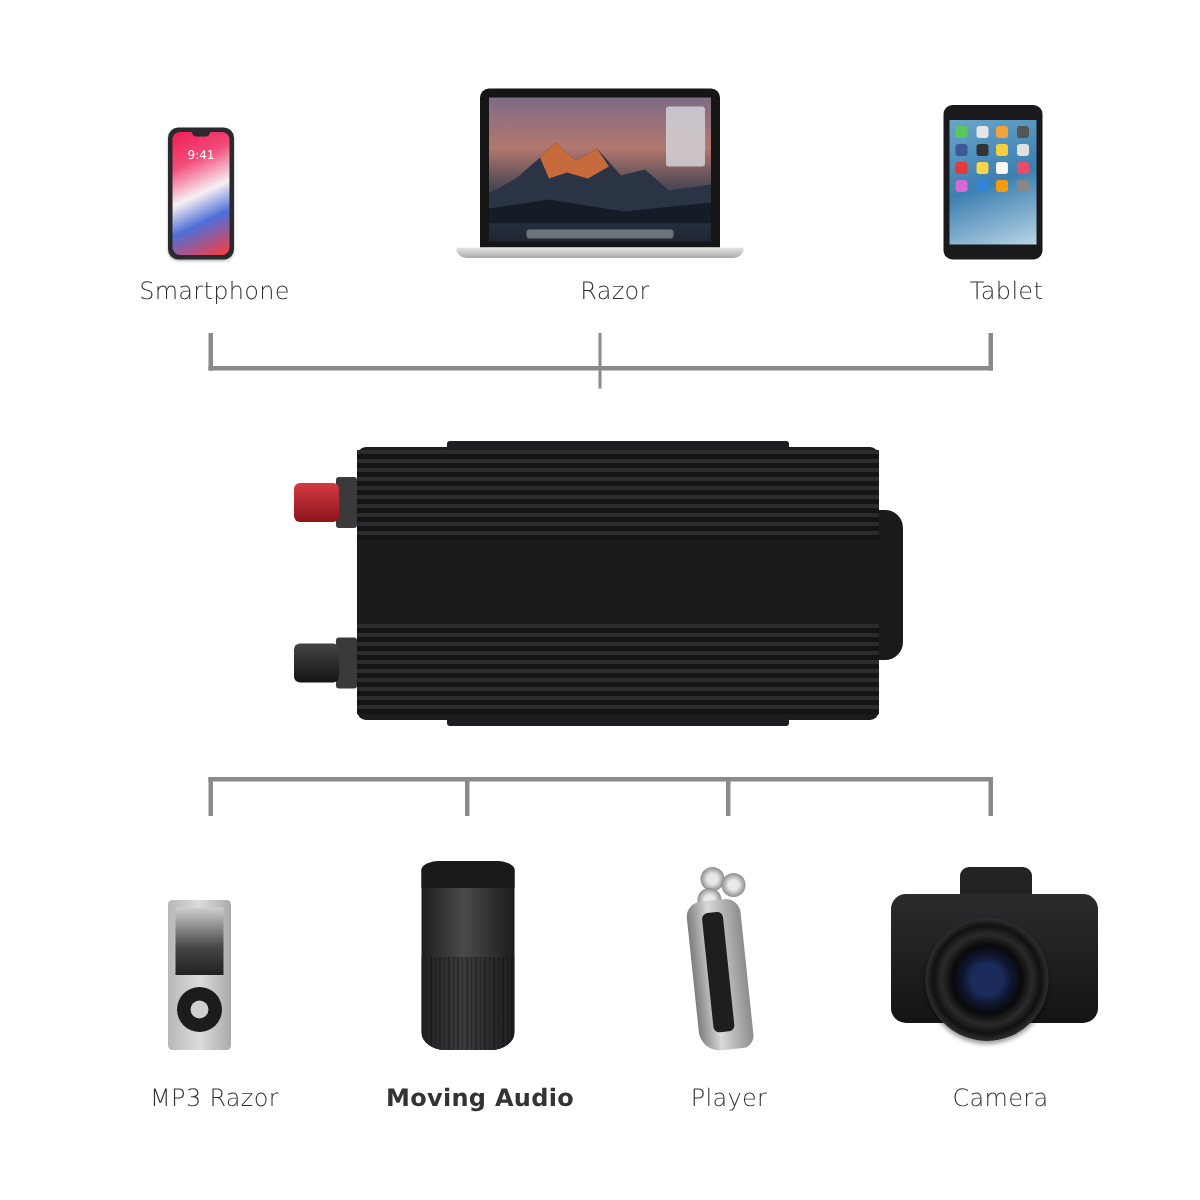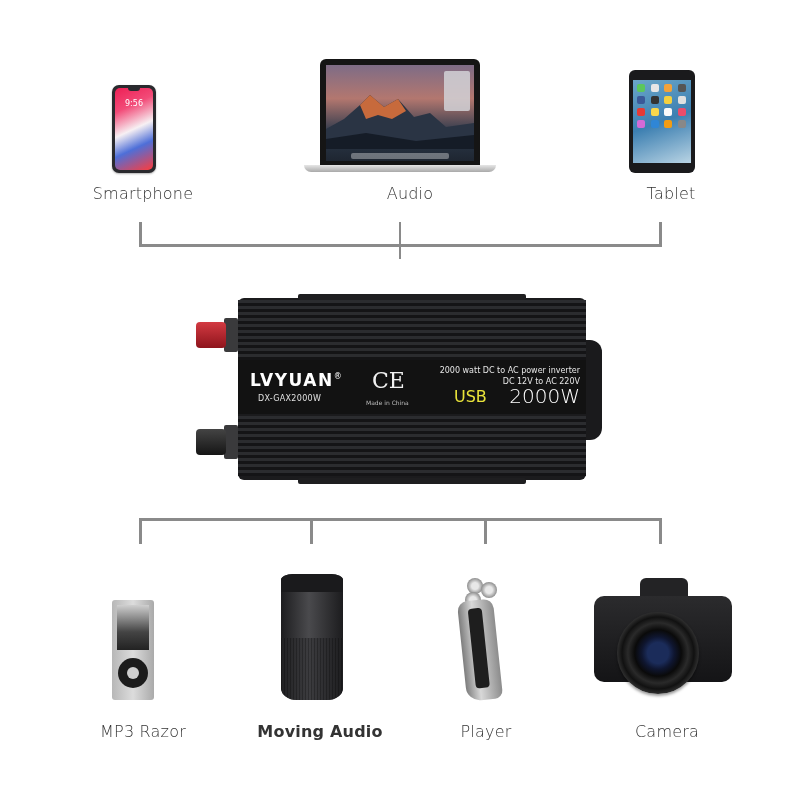--- a/index.html
+++ b/index.html
@@ -68,38 +68,38 @@
   .cam-body { left: 594px; top: 596px; width: 138px; height: 86px; background: linear-gradient(#2b2b2d, #141416); border-radius: 10px; }
   .cam-prism { left: 640px; top: 578px; width: 48px; height: 24px; background: #232325; border-radius: 6px 6px 0 0; }
   .cam-lens { left: 617px; top: 612px; width: 82px; height: 82px; border-radius: 50%; background: radial-gradient(circle, #1b2c5a 0 18%, #0f1630 28%, #0a0a0a 40%, #2a2a2a 52%, #111 62%, #333 72%, #0c0c0c 100%); box-shadow: 0 2px 3px rgba(0,0,0,.4); }
 </style>
 </head>
 <body>
 
 <div class="abs phone">
   <div class="scr">
     <div class="notch"></div>
-    <div class="time">9:56</div>
+    <div class="time">9:41</div>
   </div>
 </div>
 <div class="label" style="left:133px; top:184px;">Smartphone</div>
 
 <div class="abs laptop-lid">
   <div class="laptop-screen">
     <svg class="mountain" viewBox="0 0 148 60" preserveAspectRatio="none">
       <polygon points="0,60 0,40 18,30 34,16 44,6 58,18 72,10 88,28 104,24 120,38 148,34 148,60" fill="#2a3444"></polygon>
       <polygon points="34,16 44,6 58,18 72,10 80,22 66,30 52,26 40,30" fill="#c76a3c"></polygon>
       <polygon points="0,60 0,50 40,44 90,52 148,46 148,60" fill="#151c27"></polygon>
     </svg>
     <div class="notif"></div>
     <div class="dock"></div>
   </div>
 </div>
 <div class="abs laptop-base"></div>
-<div class="label" style="left:400px; top:184px;">Audio</div>
+<div class="label" style="left:400px; top:184px;">Razor</div>
 
 <div class="abs tablet">
   <div class="scr">
     <div class="grid">
       <i style="background:#5bc75b"></i>
         <i style="background:#e6e6e6"></i>
         <i style="background:#f2a23a"></i>
         <i style="background:#555"></i>
       <i style="background:#3b5998"></i>
         <i style="background:#333"></i>
@@ -126,30 +126,20 @@
 <div class="term-base" style="left:224px; top:318px;"></div>
 <div class="term-base" style="left:224px; top:425px;"></div>
 <div class="terminal term-red"></div>
 <div class="terminal term-black"></div>
 <div class="abs socket"></div>
 
 <div class="abs inv-body">
   <div class="tab" style="left:60px; top:-4px; width:228px; height:6px; border-radius:2px;"></div>
   <div class="tab" style="left:60px; bottom:-4px; width:228px; height:6px; border-radius:2px;"></div>
   <div class="fins" style="top:2px;"></div>
-  <div class="label-band">
-    <div class="brand"><span>LVYUAN</span><sup>®</sup></div>
-    <div class="model">DX-GAX2000W</div>
-    <div class="ce">CE</div>
-    <div class="made">Made in China</div>
-    <div class="spec1">2000 watt DC to AC power inverter</div>
-    <div class="spec2">DC 12V to AC 220V</div>
-    <div class="usb">USB</div>
-    <div class="watt">2000W</div>
-  </div>
   <div class="fins" style="top:118px;"></div>
 </div>
 
 <div class="line" style="left:139px; top:518px; width:523px; height:3px;"></div>
 <div class="line" style="left:139px; top:518px; width:3px; height:26px;"></div>
 <div class="line" style="left:310px; top:518px; width:3px; height:26px;"></div>
 <div class="line" style="left:484px; top:518px; width:3px; height:26px;"></div>
 <div class="line" style="left:659px; top:518px; width:3px; height:26px;"></div>
 
 <div class="abs mp3">

